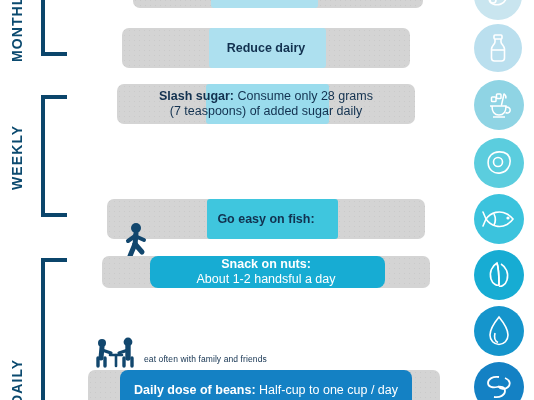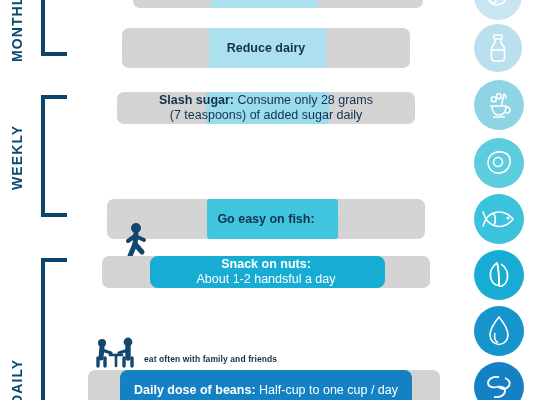--- a/index.html
+++ b/index.html
@@ -56,21 +56,21 @@
   .icon-circle{
     position:absolute;border-radius:50%;
     display:flex;align-items:center;justify-content:center;
   }
   .icon-circle svg{display:block;}
 
   
   .figure{position:absolute;}
 
   .caption{
-    position:absolute;font-size:8.5px;font-weight:bold;color:#12314f;
+    position:absolute;font-size:8.5px;font-weight:normal;color:#12314f;
     white-space:nowrap;letter-spacing:.1px;
   }
 </style>
 </head>
 <body>
 
 <div id="stage">
 
   <div class="sec-label" style="left:10px;top:-14px;height:76px;">MONTHLY</div>
 
@@ -103,21 +103,21 @@
   </div>
 
   <div class="row" style="left:122px;top:28px;width:288px;height:40px;">
     <div class="track"></div>
     <div class="fill" style="left:87px;width:117px;background:#ade0ef;"></div>
     <div class="rowtext">
       <b>Reduce dairy</b>
     </div>
   </div>
 
-  <div class="row" style="left:117px;top:92px;width:298px;height:32px;">
+  <div class="row" style="left:117px;top:84px;width:298px;height:40px;">
     <div class="track"></div>
     <div class="fill" style="left:89px;width:123px;background:#9adced;"></div>
     <div class="rowtext">
       <span>
         <b>Slash sugar:</b><span> Consume only 28 grams</span><br>
         <span>(7 teaspoons) of added sugar daily</span>
       </span>
     </div>
   </div>
 

